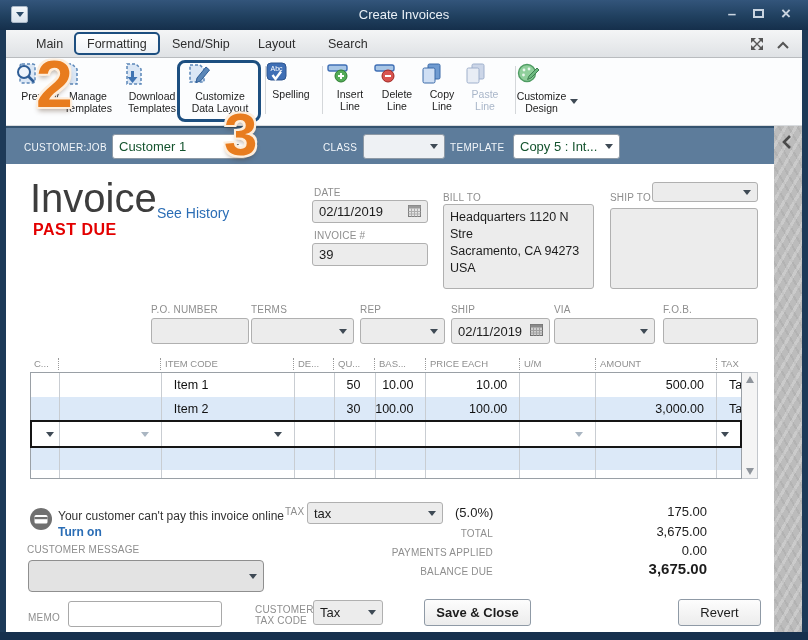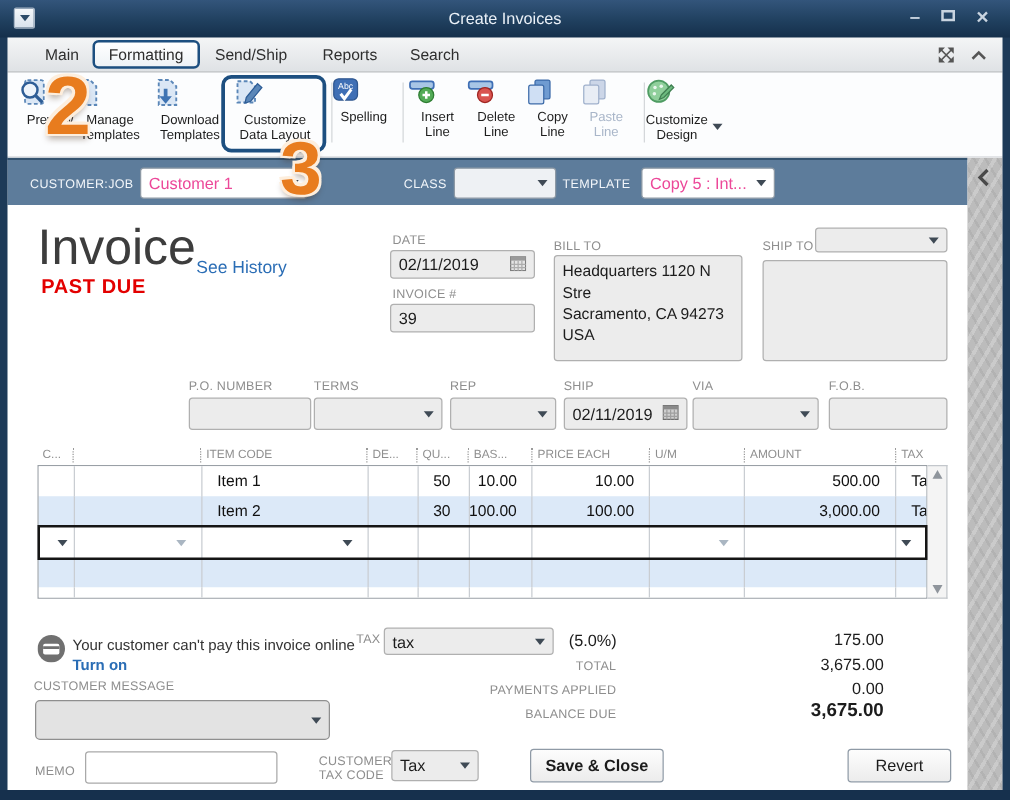--- a/index.html
+++ b/index.html
@@ -54,21 +54,21 @@
               text-shadow:-2px -2px 0 #fdeedd, 2px -2px 0 #fdeedd, -2px 2px 0 #fdeedd, 2px 2px 0 #fdeedd,
                           0 4px 5px rgba(60,30,0,.35); }
   .step-2 { left:36px; top:46px; font-size:66px; }
   .step-3 { left:224px; top:100px; font-size:60px; }
 
   
   .custbar { position:absolute; left:6px; top:126px; width:768px; height:38px; background:#5d7c9b;
              border-top:2px solid #34536f; z-index:2; }
   .custbar .blbl { position:absolute; color:#f2f6fa; font-size:10px; letter-spacing:.3px; top:14px;text-align:center; }
   .dropdown { display:flex; align-items:center; justify-content:space-between; padding:0 6px;
-              background:#fff; border:1px solid #8d99a5; border-radius:3px; font-size:13px; color:#ec4899; }
+              background:#fff; border:1px solid #8d99a5; border-radius:3px; font-size:13px; color:#14532d; }
   .caret { width:0; height:0; border-left:4px solid transparent; border-right:4px solid transparent;
            border-top:5px solid #3f4a55; flex:none; }
   .caret-light { border-top-color:#aab6c2; }
 
   
   .side-strip { position:absolute; left:774px; top:126px; width:28px; height:506px; background:#bcbcbc;
                 background-image:repeating-linear-gradient(120deg, rgba(255,255,255,.22) 0 3px, transparent 3px 9px),
                                  repeating-linear-gradient(60deg, rgba(0,0,0,.05) 0 2px, transparent 2px 8px);
                 z-index:2; }
   .strip-chevron { position:absolute; left:7px; top:8px; }
@@ -138,21 +138,21 @@
     <div class="win-title">Create Invoices</div>
     <div class="win-btn wb-min">–</div>
     <div class="win-btn wb-max"><b></b></div>
     <div class="win-btn wb-close">×</div>
   </div>
 
   <div class="tabbar">
     <div class="tab" style="left:24px">Main</div>
     <div class="tab tab-active" style="left:68px">Formatting</div>
     <div class="tab" style="left:160px">Send/Ship</div>
-    <div class="tab" style="left:246px">Reports</div>
+    <div class="tab" style="left:246px">Layout</div>
     <div class="tab" style="left:316px">Search</div>
     <span class="tab-icon" style="right:38px">
       <svg width="14" height="14" viewBox="0 0 14 14">
         <path d="M3 3 L11 11 M11 3 L3 11" stroke="#555" stroke-width="1.4"></path>
         <polygon points="1,1 6,1 1,6" fill="#555"></polygon>
         <polygon points="13,1 8,1 13,6" fill="#555"></polygon>
         <polygon points="1,13 6,13 1,8" fill="#555"></polygon>
         <polygon points="13,13 8,13 13,8" fill="#555"></polygon>
       </svg>
     </span>

